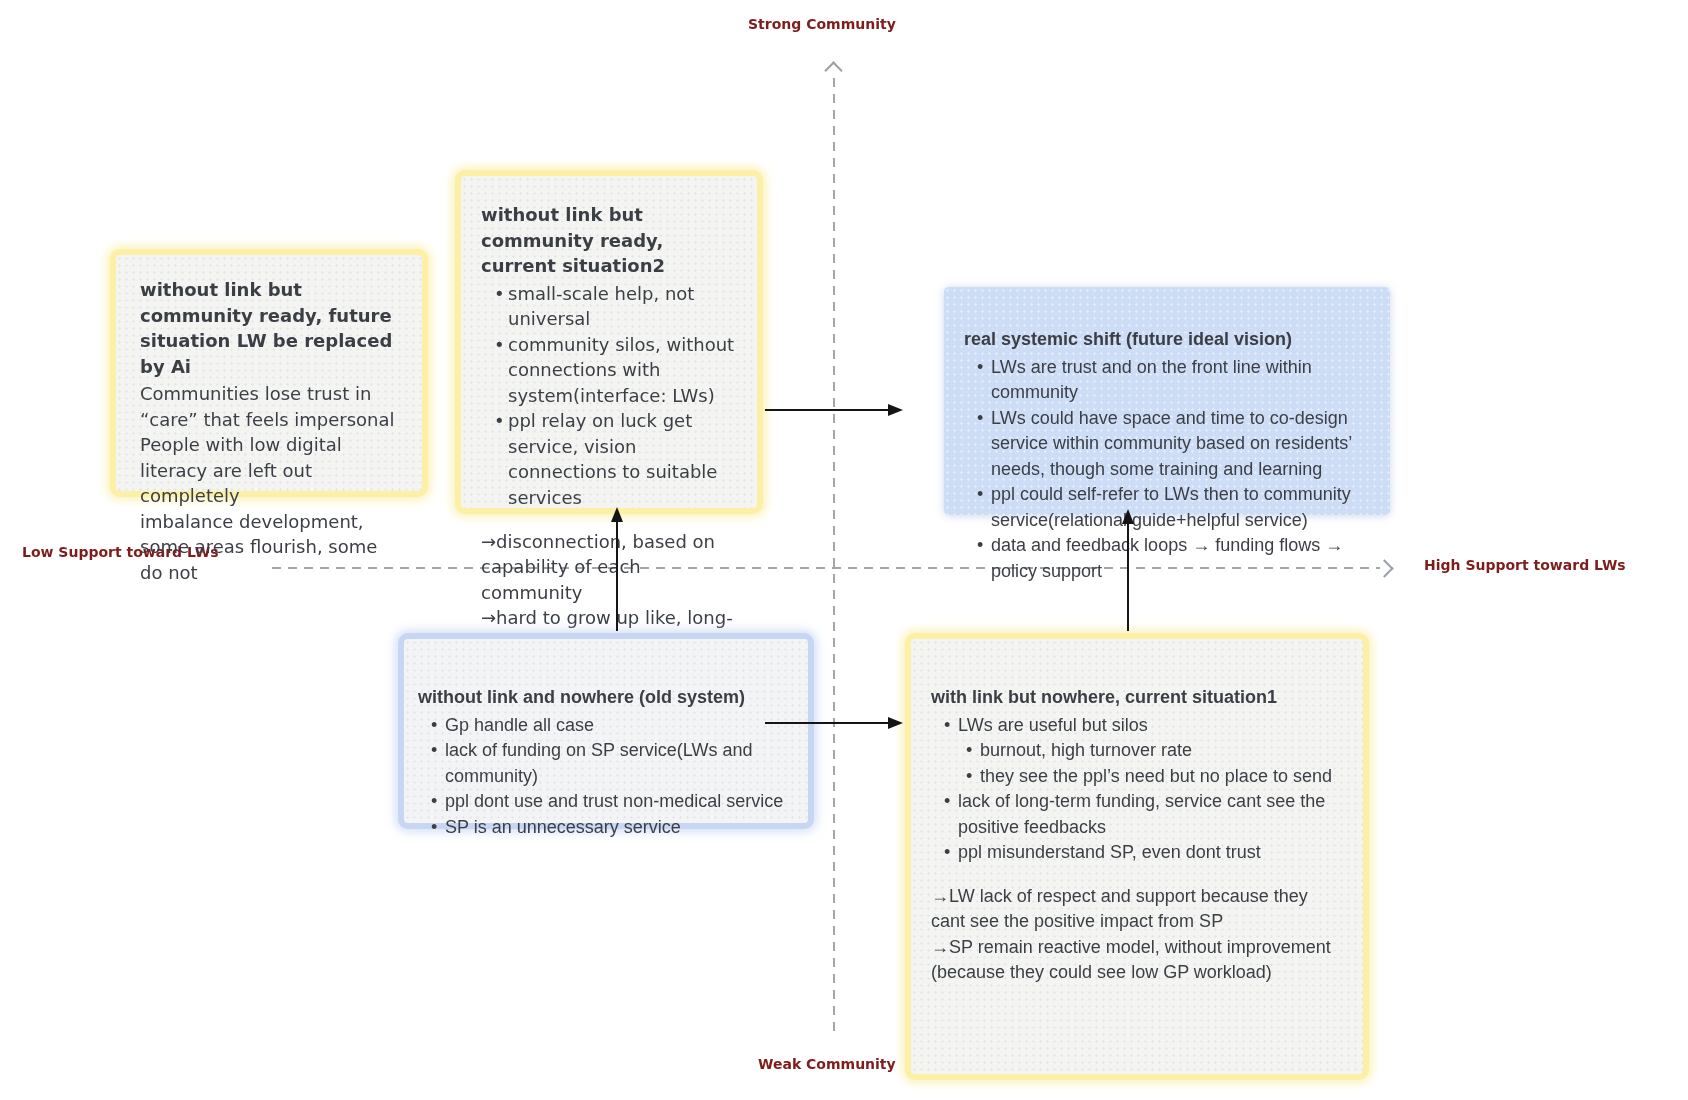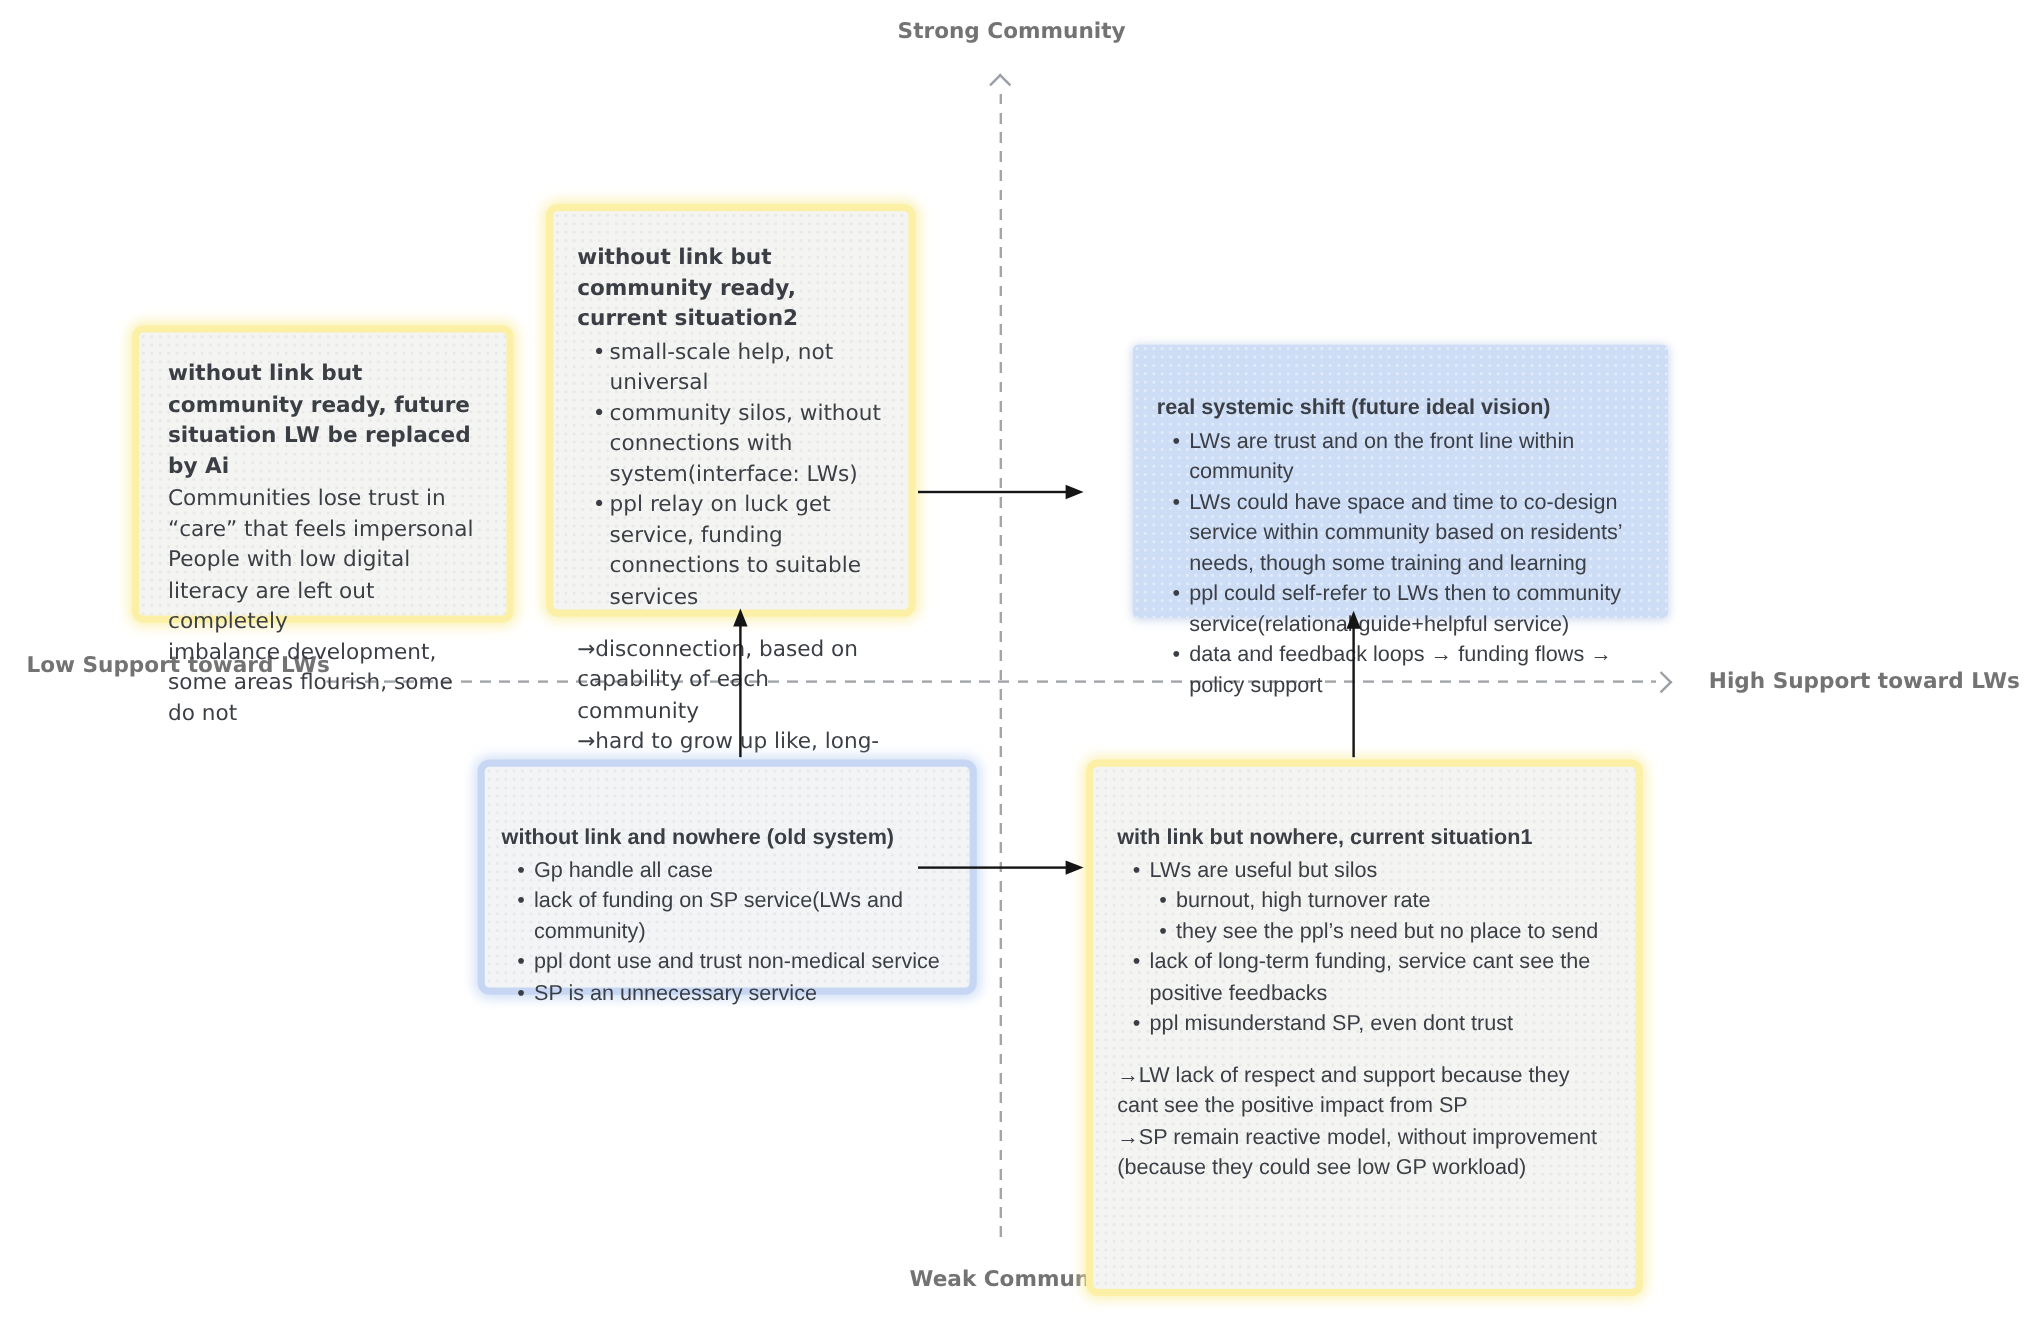--- a/index.html
+++ b/index.html
@@ -1,20 +1,20 @@
 <!DOCTYPE html>
 <html><head>
 <meta charset="utf-8">
 <style>
   html,body{margin:0;padding:0;background:#ffffff;}
   #canvas{position:relative;width:1688px;height:1100px;background:#ffffff;overflow:hidden;
           font-family:"DejaVu Sans","Liberation Sans",sans-serif;color:#3b3f45;}
 
   
-  .axis-label{position:absolute;font-weight:bold;font-size:18px;color:#737373;white-space:nowrap;}
+  .axis-label{position:absolute;font-weight:bold;font-size:14px;color:#7f1d1d;white-space:nowrap;}
   #axis-top{left:748px;top:16px;}
   #axis-bottom{left:758px;top:1056px;}
   #axis-left{left:22px;top:544px;}
   #axis-right{left:1424px;top:557px;}
 
   .dash-h{position:absolute;height:2px;
           background-image:repeating-linear-gradient(to right,#a2a6aa 0 9px,transparent 9px 16px);}
   .dash-v{position:absolute;width:2px;
           background-image:repeating-linear-gradient(to bottom,#a2a6aa 0 9px,transparent 9px 16px);}
   #axis-hline{left:272px;top:567px;width:1108px;}
@@ -28,21 +28,21 @@
        background-color:#f4f5f3;
        background-image:radial-gradient(rgba(110,120,110,0.10) 1px,transparent 1.3px);
        background-size:7px 7px;}
   .box-yellow{border:6px solid #fbf0a6;box-shadow:0 0 10px 3px rgba(250,238,160,0.75);}
   .box-blueb{border:6px solid #c7d6f2;box-shadow:0 0 10px 3px rgba(175,200,240,0.55);background-color:#f3f4f6;}
   .box-bluef{border:none;border-radius:5px;background-color:#cdddf6;
              background-image:radial-gradient(rgba(255,255,255,0.45) 1px,transparent 1.3px);
              box-shadow:0 1px 8px rgba(130,155,205,0.40);}
   .f-helv{font-family:"Liberation Sans",sans-serif;}
 
-  #box-future-ai{left:110px;top:271px;width:318px;height:248px;padding:22px 24px;}
+  #box-future-ai{left:110px;top:249px;width:318px;height:248px;padding:22px 24px;}
   #box-current2 {left:455px;top:170px;width:308px;height:344px;padding:26px 18px 20px 20px;}
   #box-ideal    {left:944px;top:287px;width:446px;height:228px;padding:40px 20px 20px 20px;}
   #box-old      {left:398px;top:633px;width:416px;height:196px;padding:46px 14px 20px 14px;}
   #box-current1 {left:905px;top:633px;width:464px;height:447px;padding:46px 20px 20px 20px;}
 
   .box-title{font-weight:bold;margin:0 0 2px 0;}
   .line{margin:0;}
   .b{position:relative;padding-left:27px;margin:0;}
   .b::before{content:"•";position:absolute;left:13px;}
   .b2{position:relative;padding-left:49px;margin:0;}
@@ -81,21 +81,21 @@
     <p class="box-title">without link but community ready, future situation LW be replaced by Ai</p>
     <p class="line">Communities lose trust in “care” that feels impersonal</p>
     <p class="line">People with low digital literacy are left out completely</p>
     <p class="line">imbalance development, some areas flourish, some do not</p>
   </div>
 
   <div id="box-current2" class="box box-yellow">
     <p class="box-title">without link but community ready, current situation2</p>
     <p class="b">small-scale help, not universal</p>
     <p class="b">community silos, without connections with system(interface: LWs)</p>
-    <p class="b">ppl relay on luck get service, funding connections to suitable services</p>
+    <p class="b">ppl relay on luck get service, vision connections to suitable services</p>
     <div class="gap"></div>
     <p class="note">→disconnection, based on capability of each community</p>
     <p class="note">→hard to grow up like, long-term funding, legitimacy issues</p>
     <p class="note">→lack of support, burnout</p>
   </div>
 
   <div id="box-ideal" class="box box-bluef f-helv">
     <p class="box-title">real systemic shift (future ideal vision)</p>
     <p class="b">LWs are trust and on the front line within community</p>
     <p class="b">LWs could have space and time to co-design service within community based on residents’ needs, though some training and learning</p>

